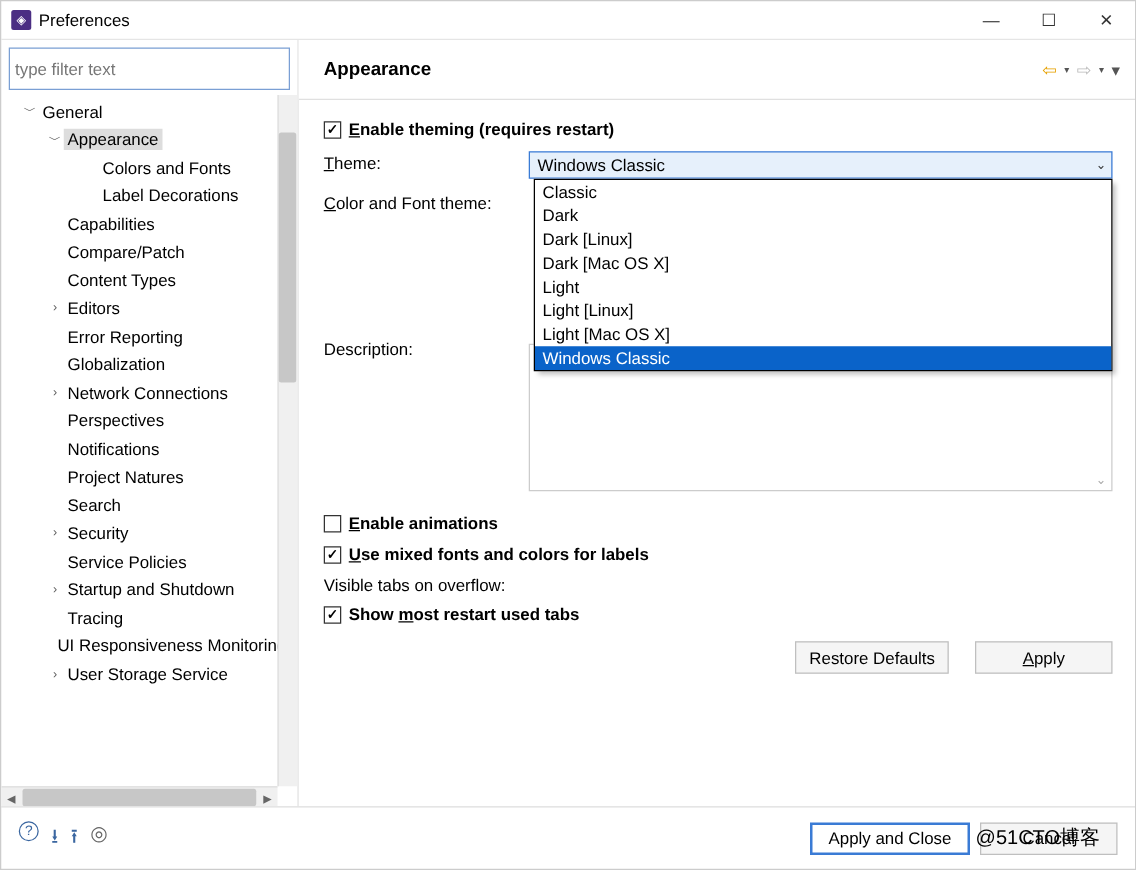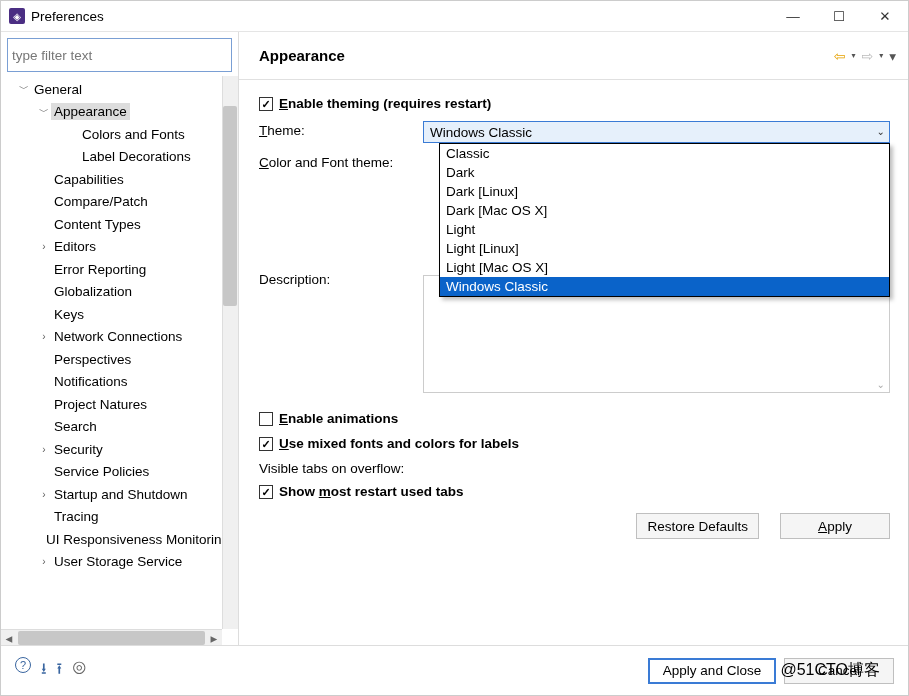--- a/index.html
+++ b/index.html
@@ -44,21 +44,21 @@
   .right-content { flex:1; position:relative; padding:16px 18px 12px 20px; }
   .row { display:flex; align-items:flex-end; margin-bottom:10px;font-weight:bold; }
   .chk { width:14px; height:14px; border:1px solid #333; margin-right:6px; display:inline-flex; align-items:center; justify-content:center; font-size:11px; color:#000; background:#fff; line-height:1; }
   .chk.checked::after { content:"✓"; }
   .form-row { display:flex; align-items:flex-start; margin-bottom:10px; }
   .form-label { width:164px; padding-top:2px; }
   .mnemonic { text-decoration: underline; }
   .combo { flex:1; position:relative; }
   .combo-box { height:22px; border:1px solid #3a7bd5; background:#e6f0fb; display:flex; align-items:center; padding:0 20px 0 6px; position:relative; }
   .combo-box .caret { position:absolute; right:4px; top:4px; font-size:10px; color:#333; }
-  .dropdown { position:absolute; left:16px; right:0; top:22px; border:1px solid #000; border-top:1px solid #000; background:#fff; z-index:10; box-shadow:3px 3px 4px rgba(0,0,0,0.25); }
+  .dropdown { position:absolute; left:4px; right:0; top:22px; border:1px solid #000; border-top:1px solid #000; background:#fff; z-index:10; box-shadow:3px 3px 4px rgba(0,0,0,0.25); }
   .dropdown .opt { padding:1px 6px 2px 6px; height:19px; display:flex; align-items:center; }
   .dropdown .opt.selected { background:#0a63c9; color:#fff; }
   .desc-label { margin-top:100px; }
   .desc-box { border:1px solid #ccc; margin-left:164px; height:118px; background:#fff; margin-top:-22px; position:relative; }
   .desc-box .desc-caret { position:absolute; right:4px; bottom:2px; color:#aaa; font-size:10px; }
   .spacer { height:18px; }
   .section-label { margin-top:6px; margin-bottom:8px; }
   .btn-row { display:flex; justify-content:flex-end; gap:21px; margin-top:14px; }
   .btn { min-width:110px; height:26px; border:1px solid #bfbfbf; background:#f5f5f5; display:flex; align-items:center; justify-content:center; padding:0 10px; }
   .btn.primary { border:2px solid #3a7bd5; background:#fff; }
@@ -150,26 +150,20 @@
                     </div>
                   </li>
                 <li>
                     <div class="node ind2">
                       <span class="twisty"></span>
                       <span class="lbl">Globalization</span>
                     </div>
                   </li>
                 <li>
                     <div class="node ind2">
-                      <span class="twisty"></span>
-                      <span class="lbl">Keys</span>
-                    </div>
-                  </li>
-                <li>
-                    <div class="node ind2">
                       <span class="twisty">›</span>
                       <span class="lbl">Network Connections</span>
                     </div>
                   </li>
                 <li>
                     <div class="node ind2">
                       <span class="twisty"></span>
                       <span class="lbl">Perspectives</span>
                     </div>
                   </li>

